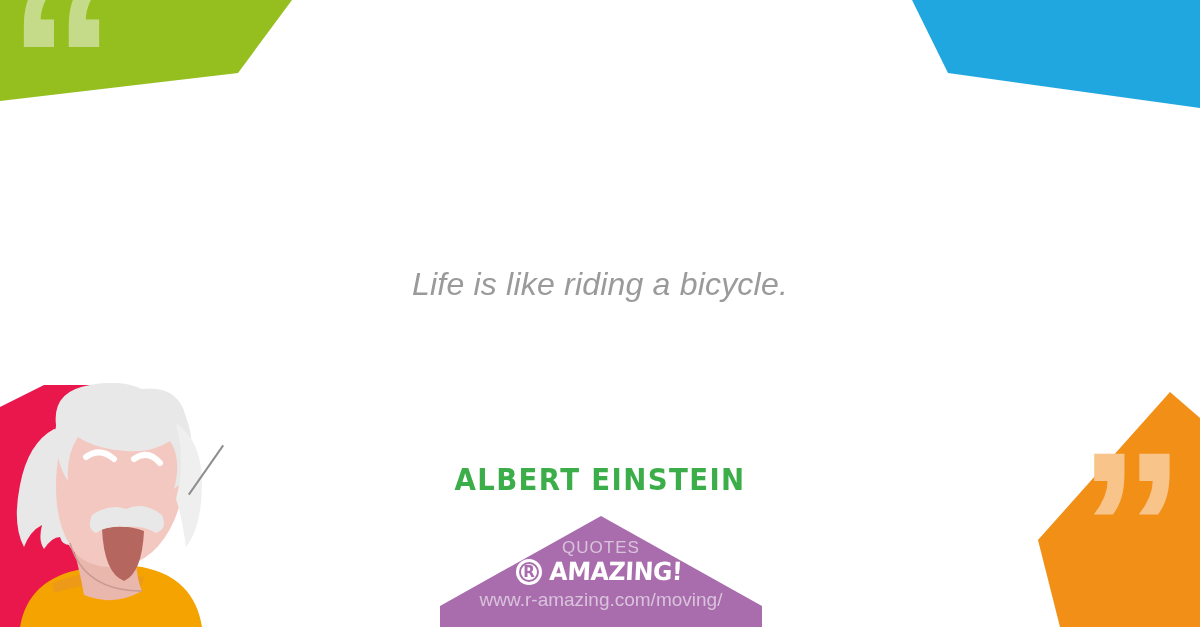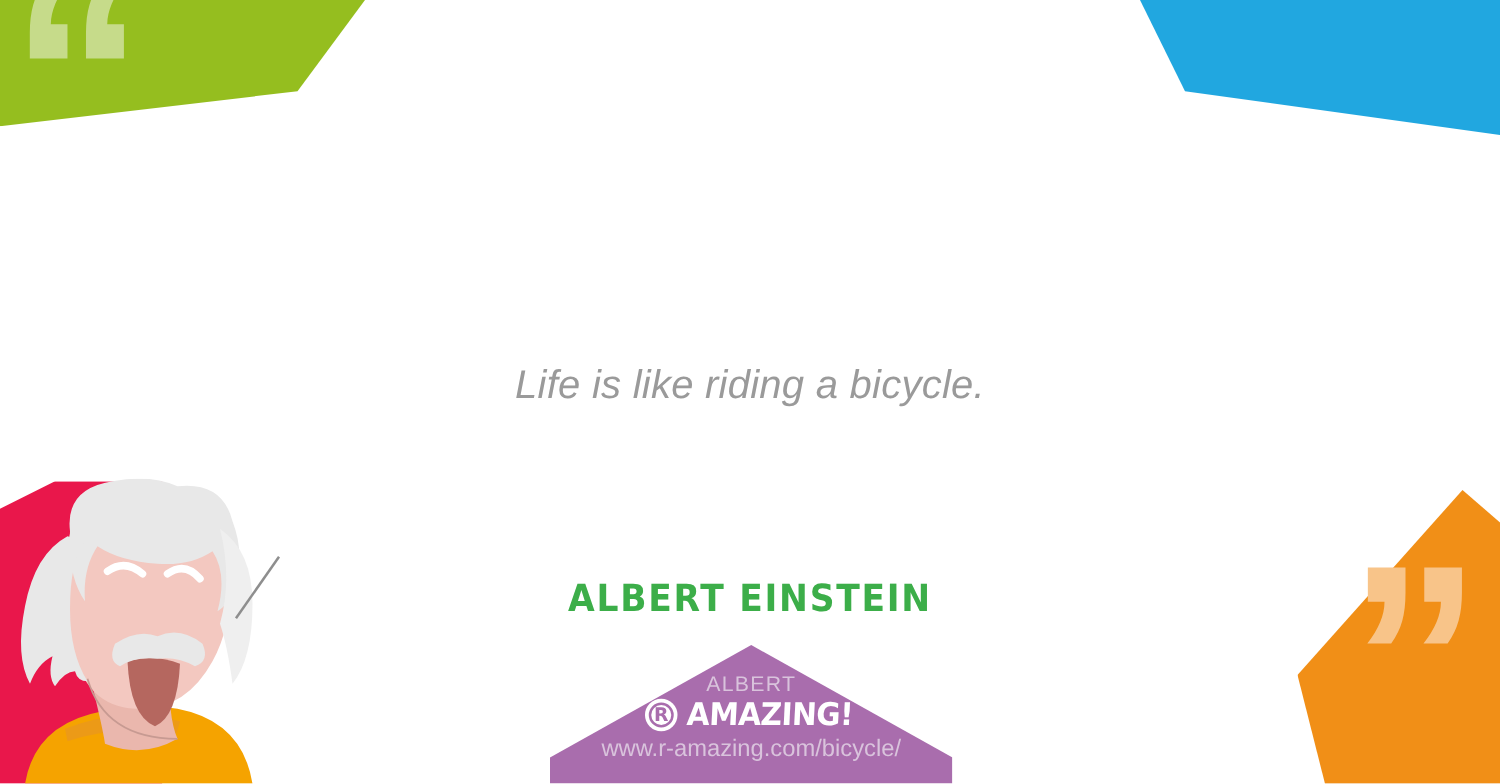--- a/index.html
+++ b/index.html
@@ -79,21 +79,20 @@
     font-size: 215px;
     color: #F8C489;
   }
 
   
   #quote-block {
     position: absolute;
     left: 0; top: 262px;
     width: 1200px;
     text-align: center;
-    margin-top: 23px;
   }
   .quote-line {
     font-family: "Liberation Sans", sans-serif;
     font-style: italic;
     font-size: 32px;
     line-height: 44px;
     color: #9a9a9a;
     letter-spacing: 0.2px;
     white-space: nowrap;
   }
@@ -237,23 +236,23 @@
 
   <div class="shape" id="purple-shape"></div>
 
   <div id="quote-block">
     <div class="quote-line">Life is like riding a bicycle.</div>
   </div>
 
   <div id="author">ALBERT EINSTEIN</div>
 
   <div id="brand">
-    <div id="brand-quotes">ALBERT</div>
+    <div id="brand-quotes">QUOTES</div>
     <div id="brand-wordmark-row">
       <div id="brand-badge">
         <span>R</span>
       </div>
       <div id="brand-amazing">AMAZING!</div>
     </div>
-    <div id="brand-url">www.r-amazing.com/bicycle/</div>
+    <div id="brand-url">www.r-amazing.com/moving/</div>
   </div>
 
 </div>
 
 </body></html>

